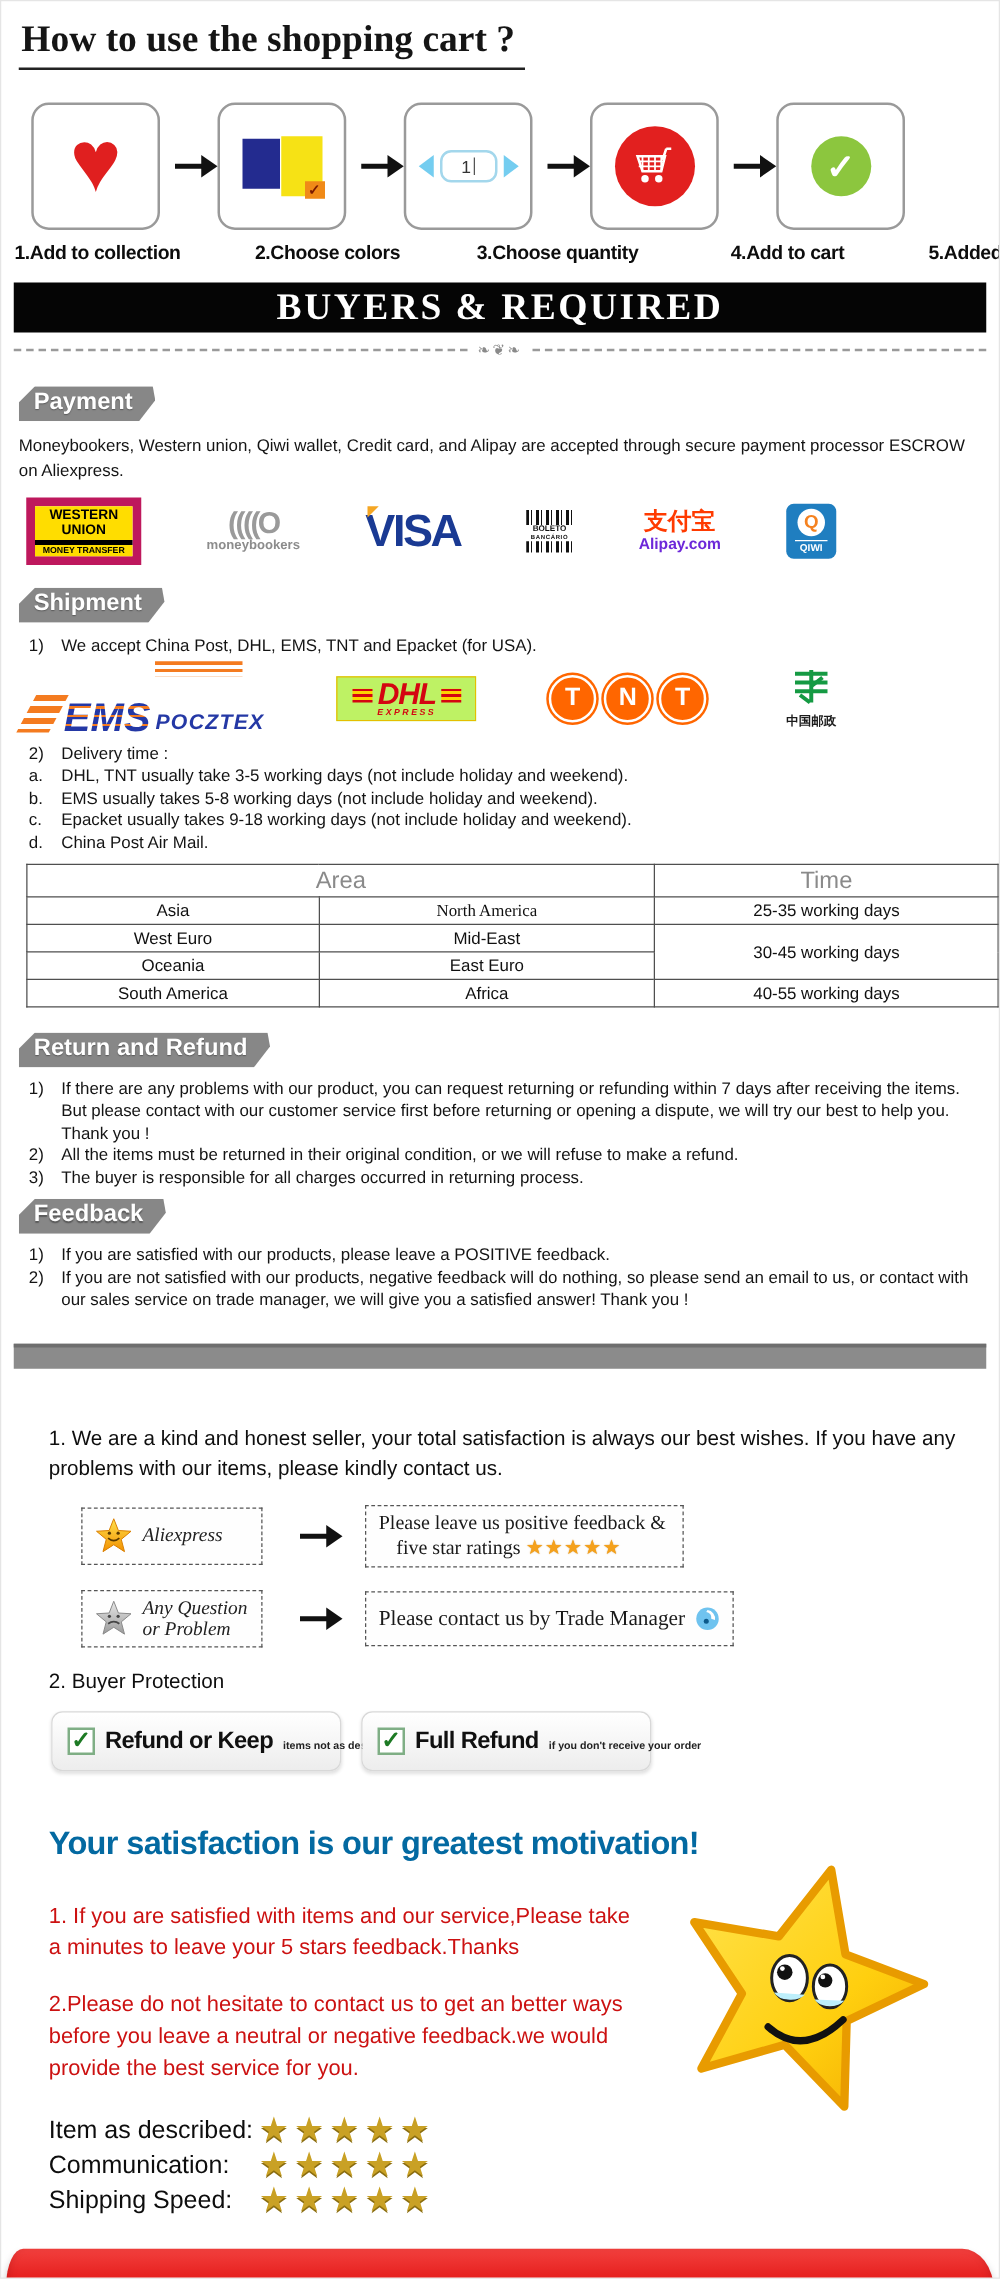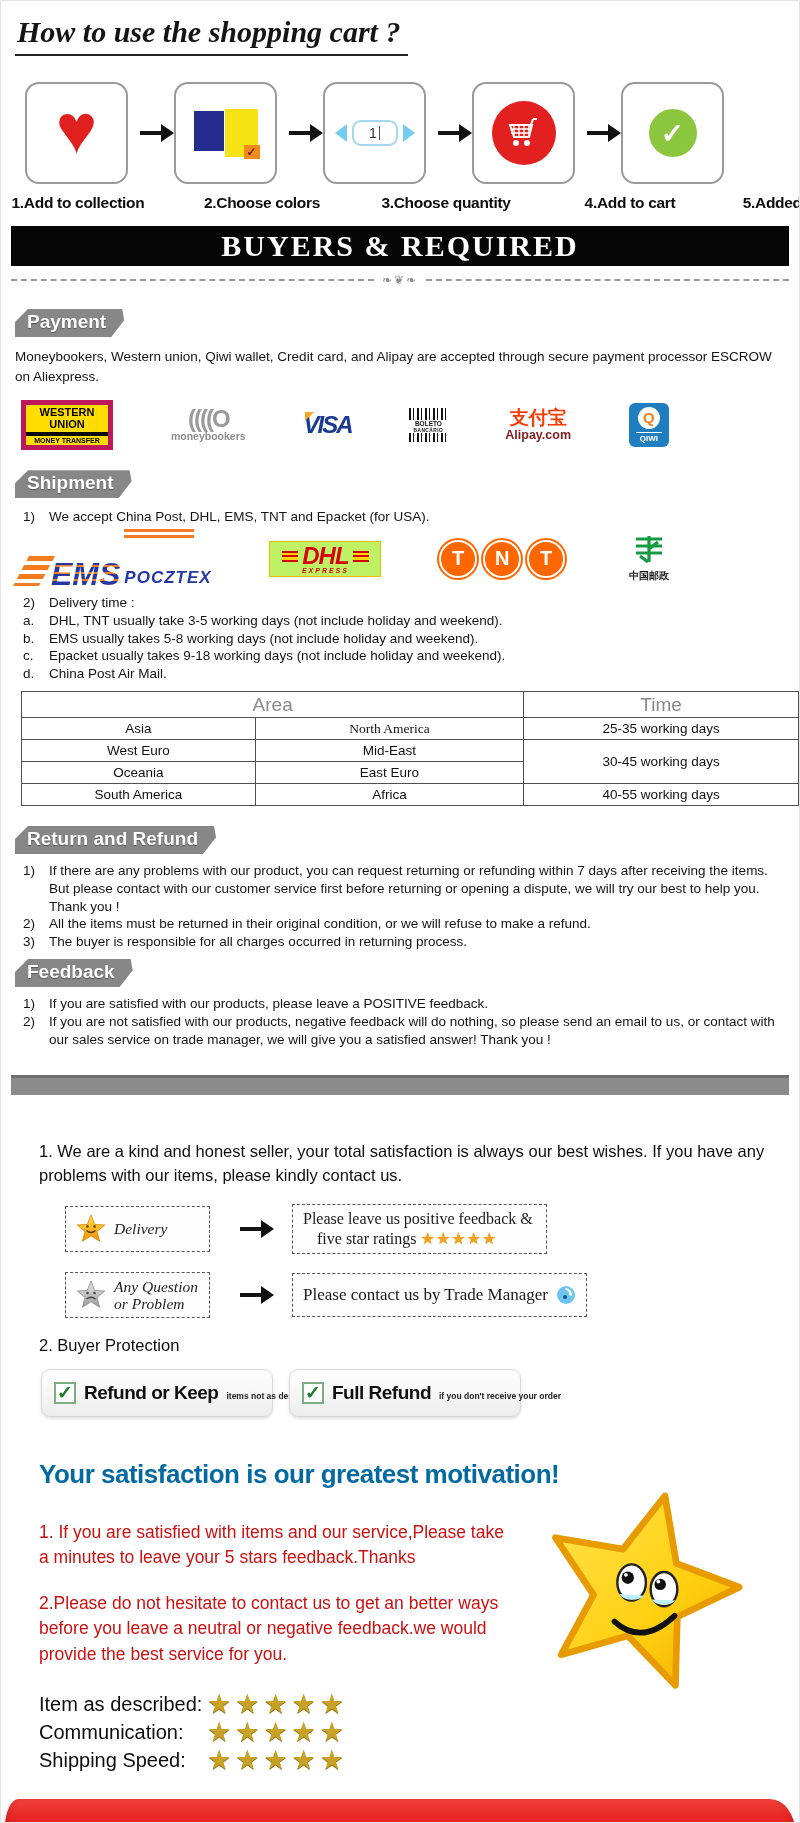--- a/index.html
+++ b/index.html
@@ -7,21 +7,21 @@
     width: 800px; height: 1823px; overflow: hidden;
     background: #fff; font-family: "Liberation Sans", sans-serif; color: #111;
     border: 1px solid #e5e5e5;
   }
   .page { padding-top: 14px; position: relative; }
 
   
   .howto-title {
     margin-left: 14px; display: inline-block;
     font-family: "Liberation Serif", serif; font-size: 30px; font-weight: 600;
-    color: #151515; border-bottom: 2px solid #222; padding: 0 8px 5px 2px; font-style: italic;
+    color: #151515; border-bottom: 2px solid #222; padding: 0 8px 5px 2px;
   }
   .steps { margin: 26px 0 0 24px; display: flex; align-items: center; }
   .step-card {
     width: 103px; height: 102px; border: 2px solid #9a9a9a; border-radius: 14px;
     background: #fff; display: flex; align-items: center; justify-content: center; flex: none;
   }
   .flow-arrow { width: 46px; display: flex; align-items: center; justify-content: center; flex: none; }
   .flow-arrow .shaft { width: 22px; height: 4px; background: #111; position: relative; }
   .flow-arrow .shaft::after {
     content: ""; position: absolute; right: -12px; top: -7px;
@@ -62,38 +62,38 @@
     text-shadow: 0 1px 1px rgba(0,0,0,.35);
   }
   .body-text { margin: 10px 14px 0; font-size: 13.5px; font-weight: 500; line-height: 1.45; color: #141414; }
   .numlist { margin: 8px 14px 0; }
   .numlist .row { display: flex; font-size: 13.5px; font-weight: 500; color: #141414; line-height: 1.32; }
   .numlist .num { width: 34px; flex: none; padding-left: 8px; }
   .numlist .txt { flex: 1; padding-right: 4px; }
 
   
   .pay-logos { margin: 16px 20px 0 20px; padding-right: 110px; display: flex; align-items: center; justify-content: space-between; height: 46px; }
-  .logo-wu { width: 92px; border: 5px solid #be185d; }
+  .logo-wu { width: 92px; border: 7px solid #be185d; }
   .wu-top { background: #ffdd00; text-align: center; font-weight: 900; font-size: 11px; line-height: 1.05; padding: 2px 0; color: #000; }
   .wu-mid { height: 4px; background: #000; }
   .wu-bottom { background: #ffdd00; text-align: center; font-weight: 900; font-size: 7px; padding: 1px 0; color: #000; }
   .logo-mb { text-align: center; color: #9a9a9a; }
   .mb-arcs { font-size: 24px; font-weight: bold; letter-spacing: -2px; line-height: 0.9; display: block; }
   .mb-label { font-size: 10.5px; font-weight: bold; color: #8c8c8c; display: block; margin-top: 1px; }
-  .logo-visa { position: relative; font-style: italic; font-weight: 900; font-size: 24px; color: #1a3a93; letter-spacing: -2px; }
+  .logo-visa { position: relative; font-weight: 900; font-size: 36px; color: #1a3a93; letter-spacing: -2px; }
   .logo-visa::before { content: ""; position: absolute; left: 2px; top: 1px;
     border-top: 9px solid #f5a623; border-right: 9px solid transparent; }
   .logo-boleto { width: 38px; text-align: center; }
   .barcode { height: 12px; background: repeating-linear-gradient(90deg, #111 0 2px, #fff 2px 4px, #111 4px 5px, #fff 5px 8px); }
   .barcode.b { height: 9px; }
   .boleto-txt { font-size: 6.5px; font-weight: 900; line-height: 1.1; }
   .boleto-txt i { display: block; font-style: normal; font-size: 4.8px; letter-spacing: 0.5px; }
   .logo-alipay { text-align: center; }
   .alipay-cn { display: block; color: #ff3a00; font-size: 19px; font-weight: 900; line-height: 1; }
-  .alipay-site { display: block; color: #7f1d1d; font-size: 12.5px; font-weight: bold; margin-top: 1px; }
+  .alipay-site { display: block; color: #6d28d9; font-size: 12.5px; font-weight: bold; margin-top: 1px; }
   .logo-qiwi { width: 40px; height: 44px; background: #1f7ec0; border-radius: 6px; text-align: center; padding-top: 4px; }
   .qiwi-circle { width: 22px; height: 22px; background: #fff; border-radius: 50%; margin: 0 auto;
     color: #f58220; font-weight: 900; font-size: 15px; line-height: 22px; }
   .qiwi-label { color: #fff; font-size: 8px; font-weight: 900; display: block; margin-top: 3px; border-top: 1px solid #fff; width: 26px; margin-left: 7px; padding-top: 1px; }
 
   
   .ship-logos { margin: 10px 20px 0; padding-right: 110px; display: flex; align-items: center; justify-content: space-between; height: 46px; }
   .logo-ems { display: flex; align-items: flex-end; gap: 4px; }
   .ems-stripes { width: 26px; height: 30px; margin-bottom: 2px; transform: skewX(-28deg);
     background: repeating-linear-gradient(180deg, #f47b20 0 5px, #fff 5px 9px); }
@@ -401,21 +401,21 @@
             <linearGradient id="gStar" x1="0" y1="0" x2="0" y2="1">
           <stop offset="0" stop-color="#ffe14d"></stop>
               <stop offset="1" stop-color="#f29100"></stop>
             </linearGradient>
           </defs>
         <path d="M15 1 L18.7 10.4 L28.8 11 L21 17.5 L23.6 27.3 L15 21.8 L6.4 27.3 L9 17.5 L1.2 11 L11.3 10.4 Z" fill="url(#gStar)" stroke="#d97f00" stroke-width="0.8" stroke-linejoin="round"></path>
         <circle cx="11.5" cy="12.5" r="1.3" fill="#5a3a00"></circle>
           <circle cx="18.5" cy="12.5" r="1.3" fill="#5a3a00"></circle>
         <path d="M10.5 16.5 Q15 20.5 19.5 16.5" stroke="#5a3a00" stroke-width="1.4" fill="none"></path>
       </svg>
-      <span class="sat-script">Delivery</span>
+      <span class="sat-script">Aliexpress</span>
     </div>
     <div class="flow-arrow sat-arrow">
         <span class="shaft"></span>
       </div>
     <div class="dash-box sat-right">
       <div class="sat-serif">
         <span>Please leave us positive feedback &amp;</span><br>
         <span style="padding-left:14px">five star ratings</span>
         <span class="stars-orange">★★★★★</span>
       </div>

